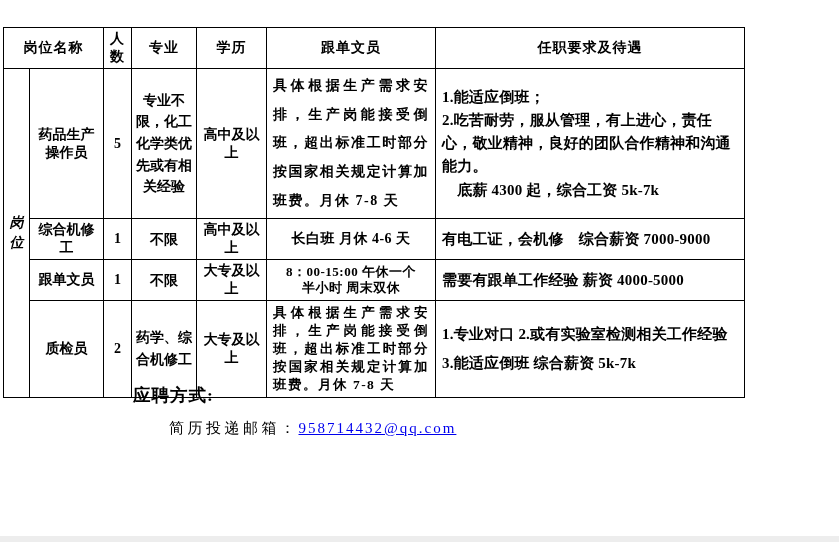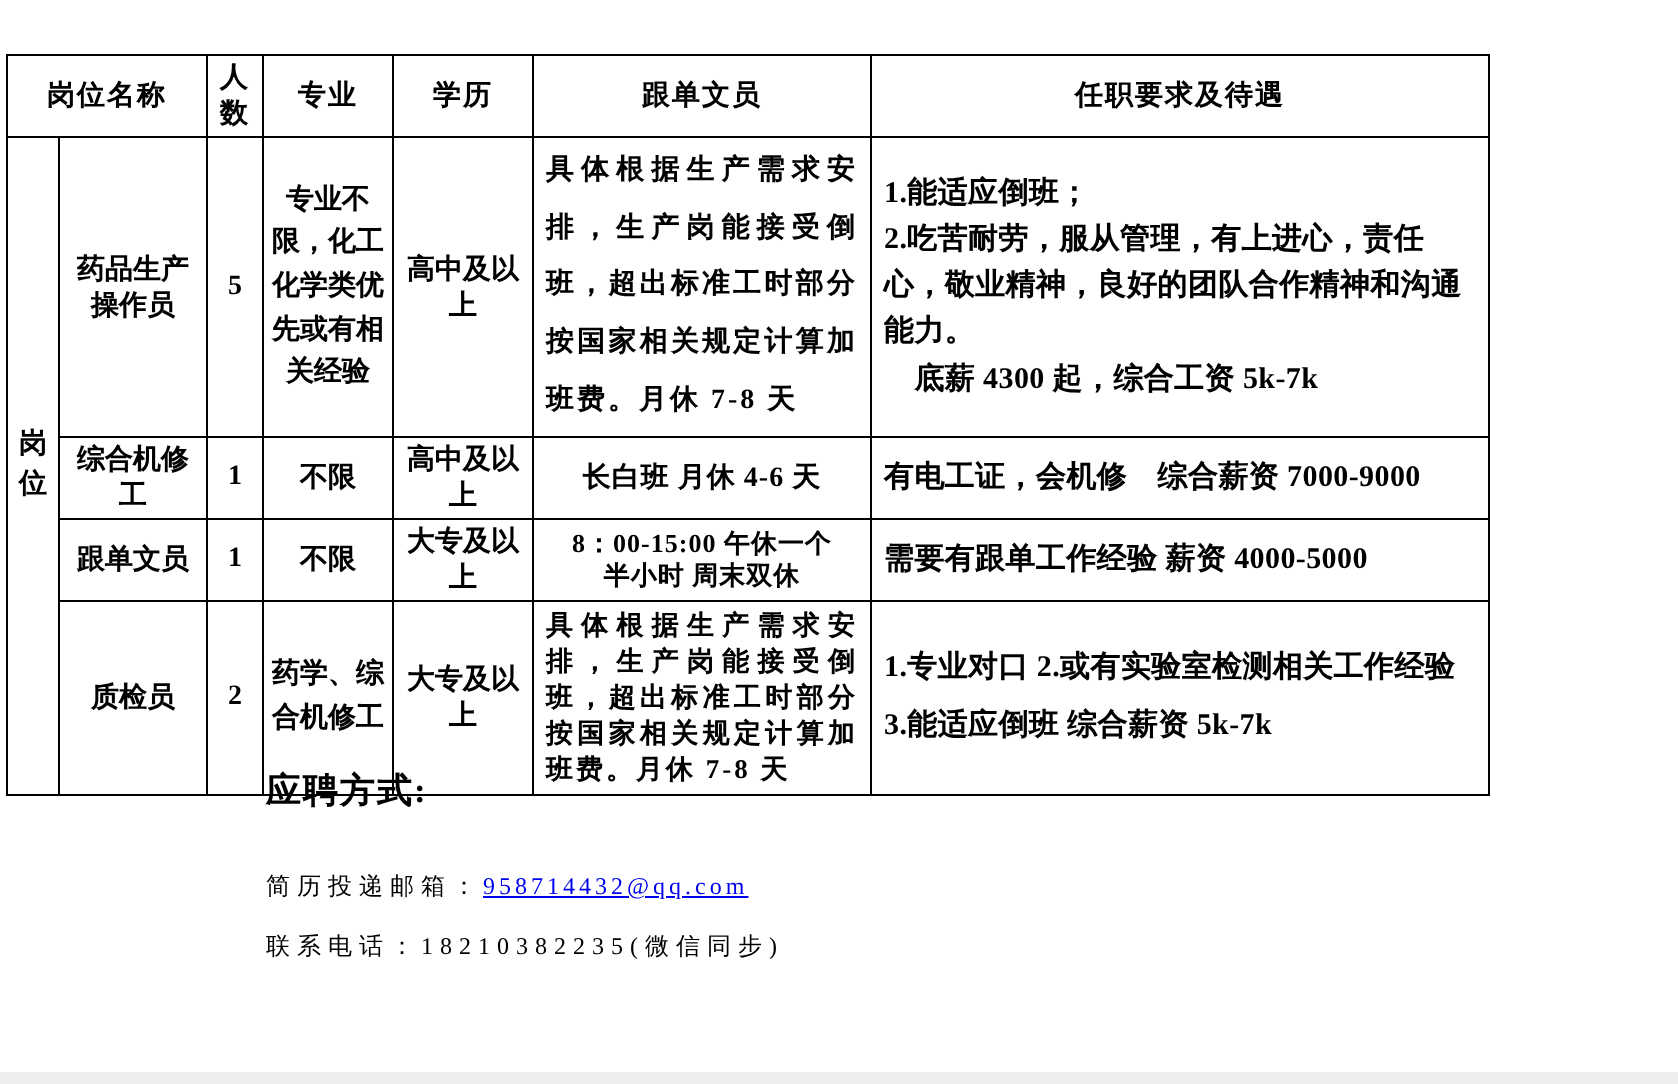--- a/index.html
+++ b/index.html
@@ -33,20 +33,21 @@
   tr.hdr    { height: 35px; }
   tr.row-0  { height: 150px; }
   tr.row-1  { height: 38px; }
   tr.row-2  { height: 35px; }
   tr.row-3  { height: 89px; }
 
   td.group-cell {
     letter-spacing: 0;
     line-height: 1.4;
     padding: 0 4px;
+    font-style: italic;
   }
   td.sched {
     text-align: justify;
     padding: 3px 6px;
     letter-spacing: 1.5px;
   }
   td.sched-center { text-align: center; letter-spacing: 0.5px; padding: 2px 14px; }
   tr.row-0 td.sched { line-height: 2.05; }
   tr.row-3 td.sched { line-height: 1.32; font-size: 13.5px; }
   tr.row-2 td.sched-center { font-size: 13px; line-height: 1.25; }
@@ -64,26 +65,27 @@
   
   .contact {
     position: absolute;
     left: 133px; top: 383px;
     font-size: 17px;
   }
   .contact-heading {
     font-weight: bold;
     font-size: 17.5px;
     letter-spacing: 1px;
-    margin-bottom: 28px;
+    margin-bottom: 12px;
   }
   .contact-line {
     letter-spacing: 3.5px;
     margin-bottom: 13px;
-    font-size: 12px;
+    font-size: 15px;
+    margin-left: 36px;
   }
   .contact-line a {
     letter-spacing: 2px;
     text-decoration: underline;
   }
 
   
   .bottom-bar {
     position: absolute;
     left: 0; bottom: 0;
@@ -155,18 +157,17 @@
       <td class="req">1.专业对口 2.或有实验室检测相关工作经验 3.能适应倒班 综合薪资 5k-7k</td>
     </tr>
   </tbody>
     </table>
 
   <div class="contact">
     <div class="contact-heading">应聘方式:</div>
     <div class="contact-line">
       <span>简历投递邮箱：</span><a href="#" style="color: rgb(0, 0, 238);">958714432@qq.com</a>
     </div>
-    <div class="contact-line">联系电话：18210382235(微信同步)</div>
   </div>
 
   <div class="bottom-bar"></div>
 
 </div>
 
 </body></html>

